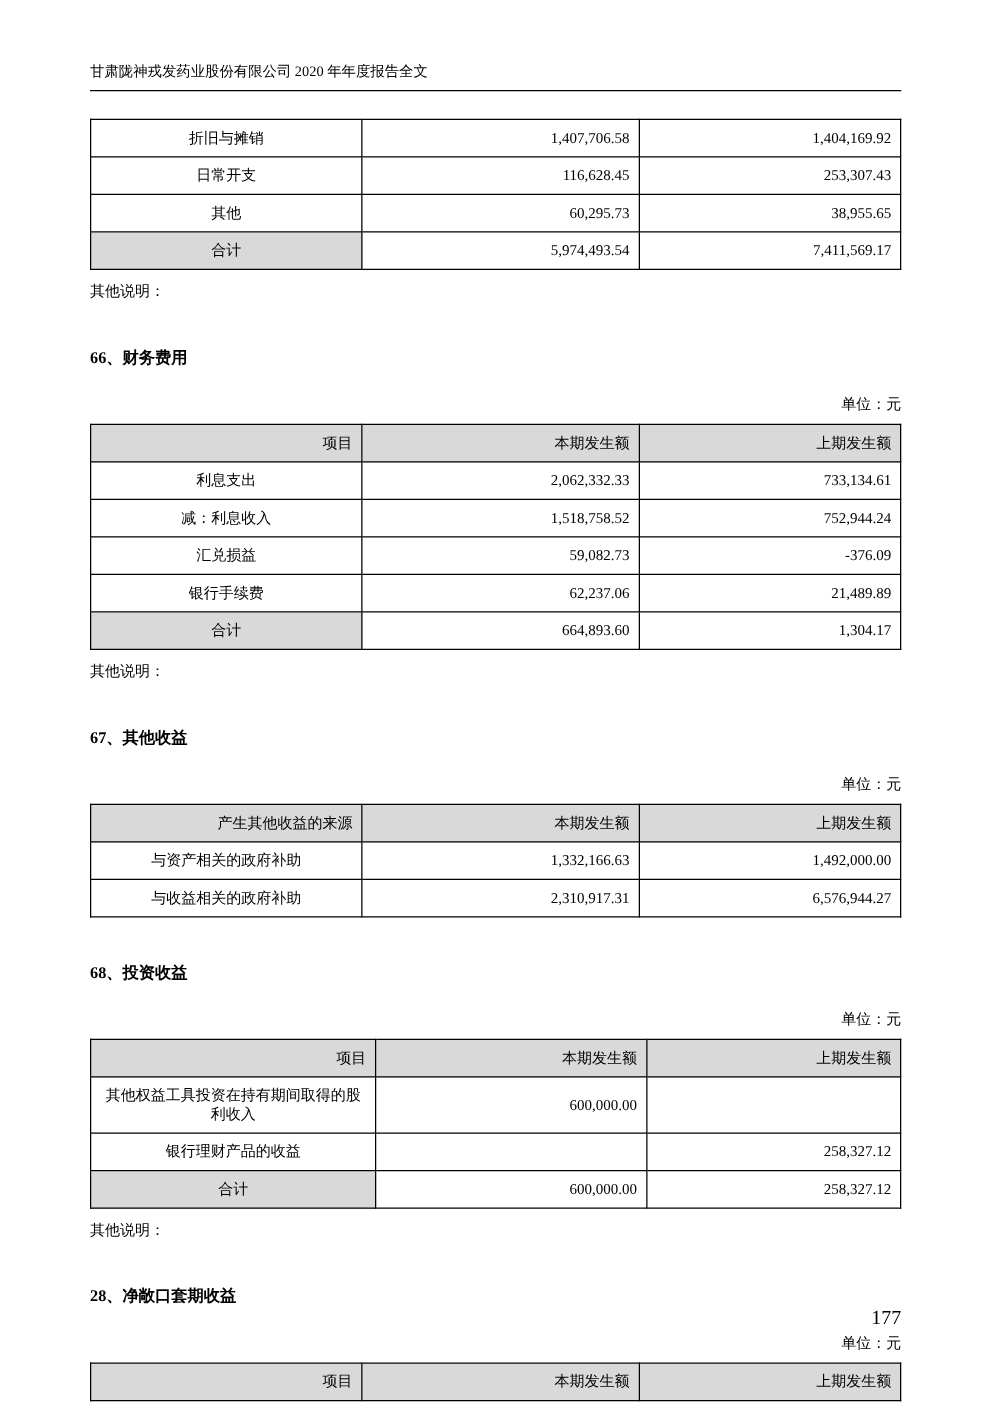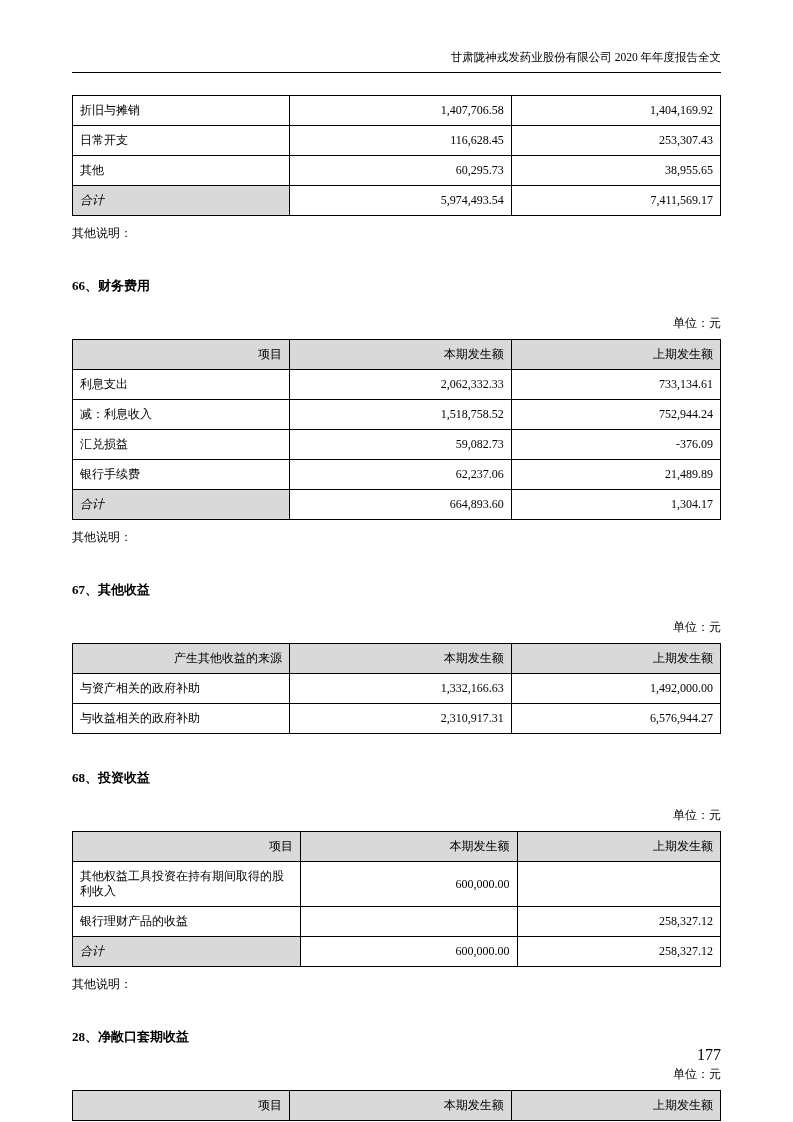--- a/index.html
+++ b/index.html
@@ -7,21 +7,20 @@
   body {
     width: 793px; height: 1122px;
     position: relative;
     font-family: "Liberation Serif", "DejaVu Serif", serif;
     color: #000;
     overflow: hidden;
   }
   .page { padding: 50px 72px 0 72px; }
 
   .doc-header {
-    text-align: right;
     font-size: 11.5px;
     padding-bottom: 7px;
     border-bottom: 1px solid var(--rule-color, #000);
   }
 
   table {
     width: 100%;
     border-collapse: collapse;
     table-layout: fixed;
     font-size: 12px;
@@ -31,23 +30,23 @@
     padding: 7px 7px;
     vertical-align: middle;
     font-weight: normal;
     line-height: 1.25;
     word-break: break-all;
   }
   th {
     background: var(--table-header-bg, #D9D9D9);
     text-align: right;
   }
-  td.label { text-align: left; }
+  td.label { text-align: center; }
   td.num   { text-align: right; }
-  tr.total td.label { background: var(--table-header-bg, #D9D9D9); font-style: italic; }
+  tr.total td.label { background: var(--table-header-bg, #D9D9D9); }
 
   .top-table { margin-top: 22px; }
   .note { font-size: 12px; margin-top: 9px; }
   .section-title { font-size: 13px; font-weight: bold; margin-top: 35px; }
   .unit { text-align: right; font-size: 12px; margin-top: 20px; margin-bottom: 7px; }
   .page-number {
     position: absolute;
     right: 72px; bottom: 58px;
     font-size: 16px;
   }

